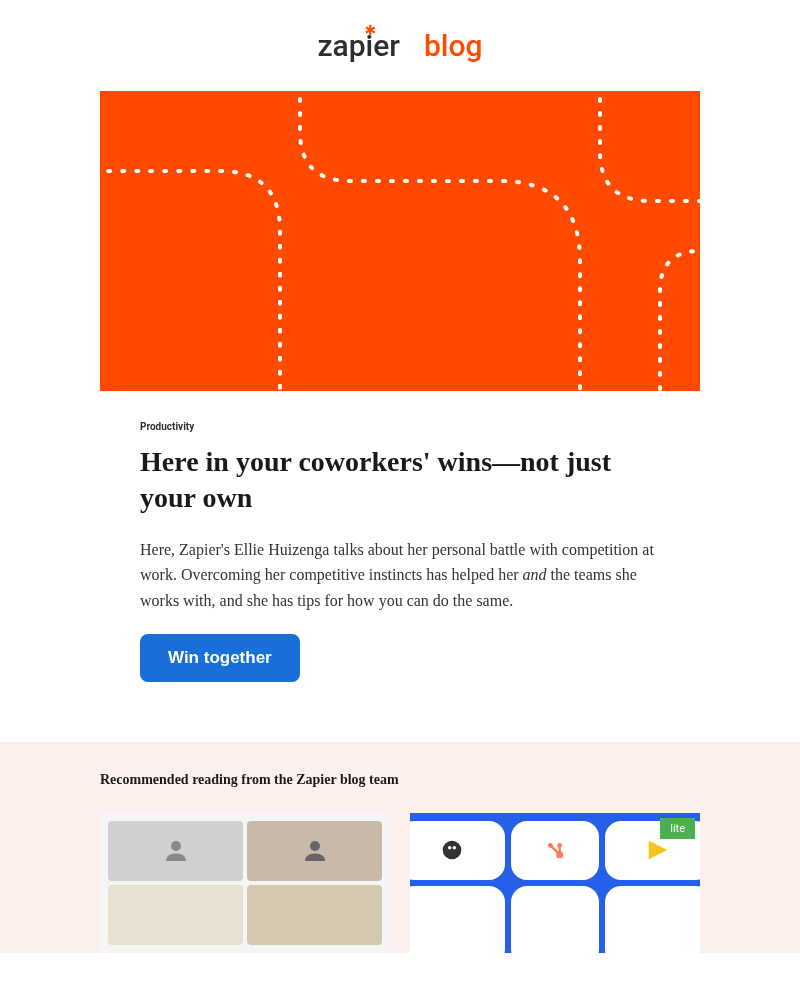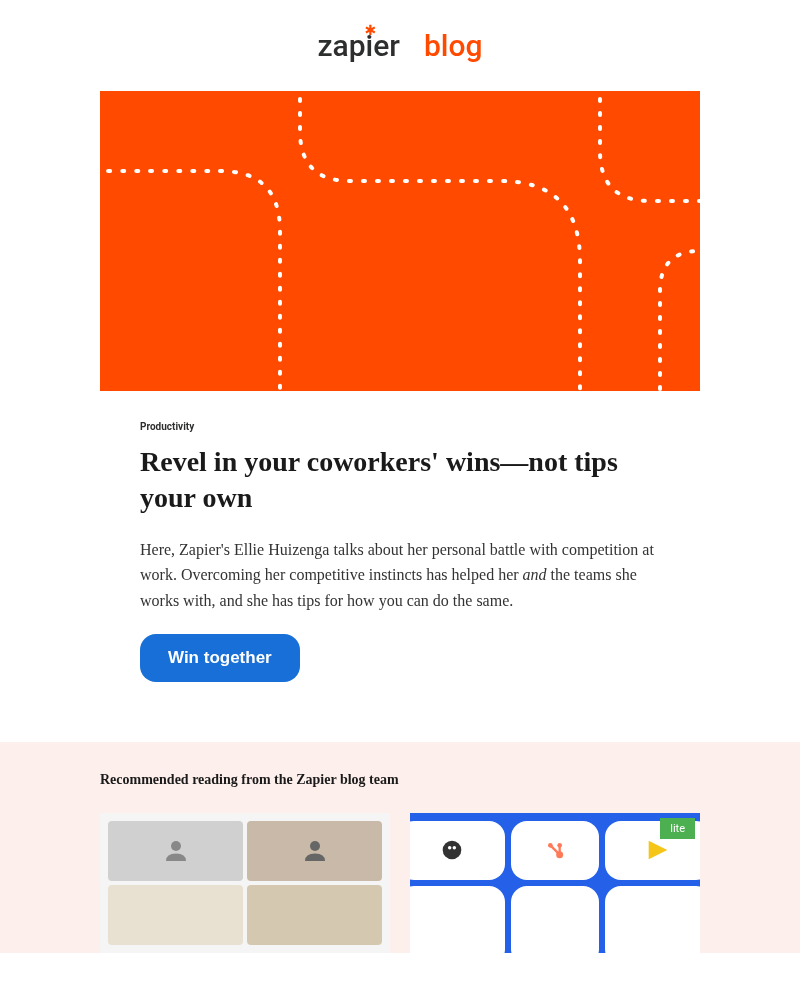--- a/index.html
+++ b/index.html
@@ -83,21 +83,21 @@
     .article-body em {
       font-style: italic;
     }
     .cta-button {
       display: inline-block;
       background: #176fd7;
       color: #ffffff;
       font-size: 17px;
       font-weight: 600;
       padding: 14px 28px;
-      border-radius: 16px;
+      border-radius: 8px;
       text-decoration: none;
       cursor: pointer;
       border: none;
     }
     .recommended-section {
       background: #fdf0ec;
       padding: 30px 100px 0;
     }
     .recommended-title {
       font-family: Georgia, "Times New Roman", serif;
@@ -184,21 +184,21 @@
   <svg class="dotted-path" viewBox="0 0 600 300">
     <path d="M -20 80 Q 90 80 120 80 Q 180 80 180 140 L 180 340" stroke="#ffffff" stroke-width="4" stroke-dasharray="2,12" stroke-linecap="round" fill="none"></path>
     <path d="M 200 -20 L 200 40 Q 200 90 250 90 L 400 90 Q 480 90 480 170 L 480 340" stroke="#ffffff" stroke-width="4" stroke-dasharray="2,12" stroke-linecap="round" fill="none"></path>
     <path d="M 500 -20 L 500 60 Q 500 110 550 110 L 620 110" stroke="#ffffff" stroke-width="4" stroke-dasharray="2,12" stroke-linecap="round" fill="none"></path>
     <path d="M 560 340 L 560 200 Q 560 160 600 160 L 620 160" stroke="#ffffff" stroke-width="4" stroke-dasharray="2,12" stroke-linecap="round" fill="none"></path>
   </svg>
 </div>
 
 <div class="article-content">
   <div class="category">Productivity</div>
-  <h1 class="article-title">Revel in your coworkers' wins—not tips your own</h1>
+  <h1 class="article-title">Here in your coworkers' wins—not just your own</h1>
   <div class="article-body">
     <p>
       <span>Here, Zapier's Ellie Huizenga talks about her personal battle with competition at work. Overcoming her competitive instincts has helped her </span><em>and</em><span> the teams she works with, and she has tips for how you can do the same.</span>
     </p>
   </div>
   <button class="cta-button">Win together</button>
 </div>
 
 <div class="recommended-section">
   <h2 class="recommended-title">Recommended reading from the Zapier blog team</h2>

